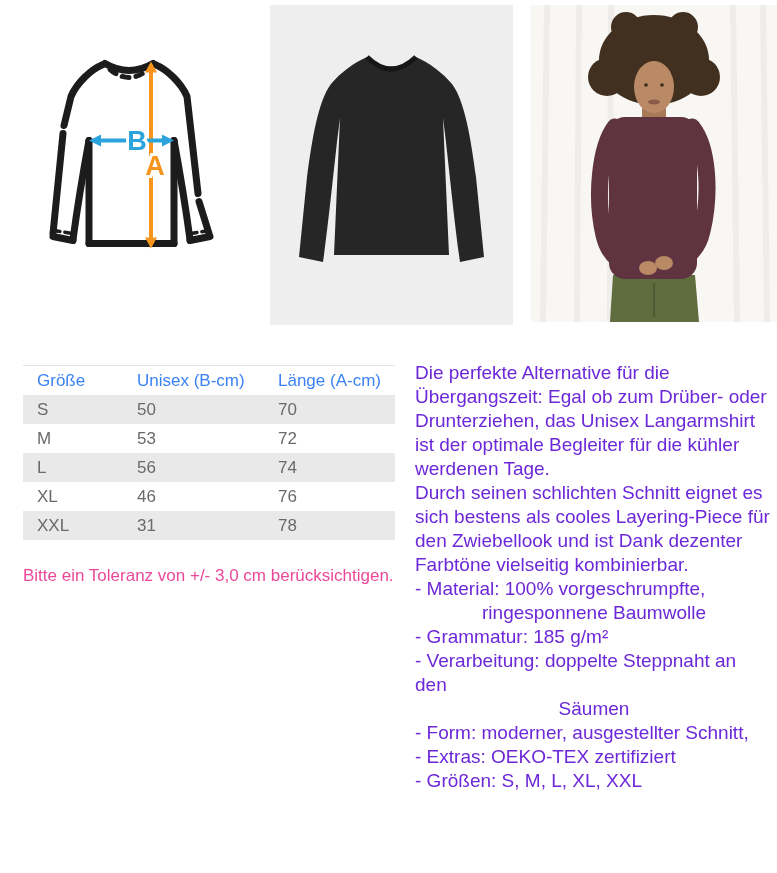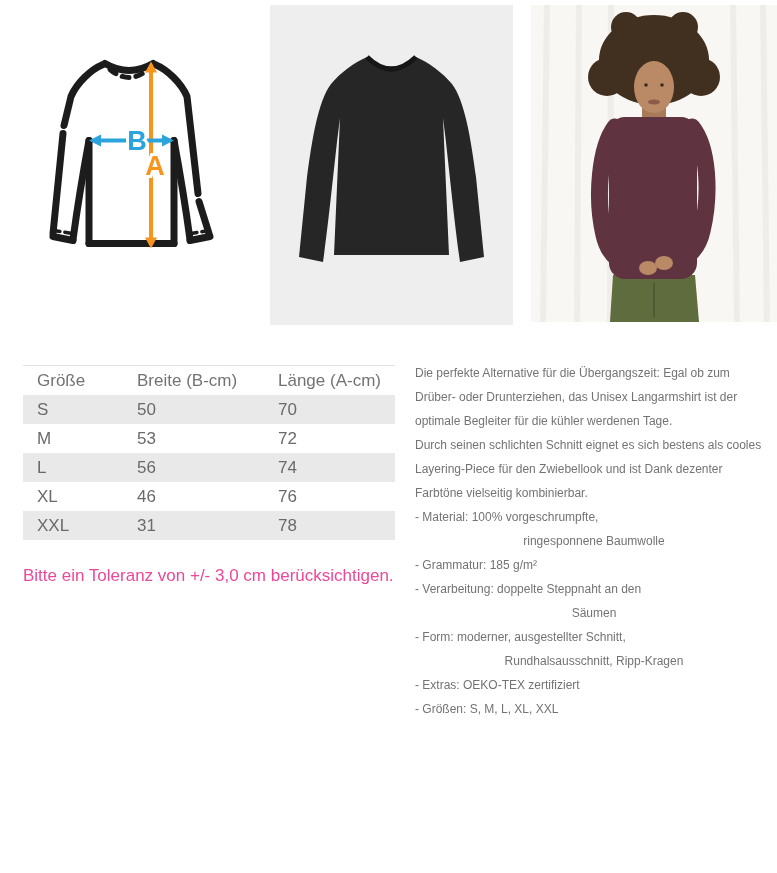--- a/index.html
+++ b/index.html
@@ -7,28 +7,28 @@
   .canvas{position:relative;width:777px;height:873px;background:#ffffff;overflow:hidden;}
 
   
   .diagram-box{position:absolute;left:48px;top:50px;width:185px;height:210px;}
   .photo-black{position:absolute;left:270px;top:5px;width:243px;height:320px;background:#eeeeee;}
   .photo-model{position:absolute;left:531px;top:5px;width:246px;height:317px;background:#f8f7f4;}
   .photo-black svg,.photo-model svg,.diagram-box svg{display:block;width:100%;height:100%;}
 
   
   .size-table{position:absolute;left:23px;top:365px;width:372px;border-collapse:collapse;table-layout:fixed;}
-  .size-table th{font-weight:400;color:#737373;text-align:left;font-size:17px;height:29px;padding:0 0 0 14px;border-top:1px solid #e3e3e3;}
+  .size-table th{font-weight:400;color:#3b82f6;text-align:left;font-size:17px;height:29px;padding:0 0 0 14px;border-top:1px solid #e3e3e3;}
   .size-table td{color:#6a6a6a;font-size:17px;height:29px;padding:0 0 0 14px;}
   .size-table tr.stripe{background:#e9e9e9;}
 
   .tolerance{position:absolute;left:23px;top:566px;font-size:17px;color:#ec4899;}
 
   
-  .description{position:absolute;left:415px;top:361px;width:358px;font-size:12px;line-height:24px;color:#737373;}
+  .description{position:absolute;left:415px;top:361px;width:358px;font-size:19px;line-height:24px;color:#6d28d9;}
   .description .para{margin:0;}
   .spec-list{}
   .spec-line{line-height:24px;}
   .spec-line.center{text-align:center;}
 
   
   .dim-label{font-family:"Liberation Sans","DejaVu Sans",sans-serif;font-weight:bold;font-size:27px;paint-order:stroke;stroke:#ffffff;stroke-width:6px;}
 </style>
 </head>
 <body>
@@ -137,21 +137,21 @@
 
   <table class="size-table">
     <colgroup>
         <col style="width:100px">
         <col style="width:141px">
         <col style="width:131px">
       </colgroup>
     <thead>
       <tr>
         <th>Größe</th>
-        <th>Breite (B-cm)</th>
+        <th>Unisex (B-cm)</th>
         <th>Länge (A-cm)</th>
       </tr>
     </thead>
     <tbody>
       <tr class="stripe">
         <td>S</td>
         <td>50</td>
         <td>70</td>
       </tr>
       <tr>
@@ -182,19 +182,18 @@
   <div class="description">
     <div class="para">Die perfekte Alternative für die Übergangszeit: Egal ob zum Drüber- oder Drunterziehen, das Unisex Langarmshirt ist der optimale Begleiter für die kühler werdenen Tage.</div>
     <div class="para">Durch seinen schlichten Schnitt eignet es sich bestens als cooles Layering-Piece für den Zwiebellook und ist Dank dezenter Farbtöne vielseitig kombinierbar.</div>
     <div class="spec-list">
       <div class="spec-line">- Material: 100% vorgeschrumpfte,</div>
       <div class="spec-line center">ringesponnene Baumwolle</div>
       <div class="spec-line">- Grammatur: 185 g/m²</div>
       <div class="spec-line">- Verarbeitung: doppelte Steppnaht an den</div>
       <div class="spec-line center">Säumen</div>
       <div class="spec-line">- Form: moderner, ausgestellter Schnitt,</div>
-      <div class="spec-line center">Rundhalsausschnitt, Ripp-Kragen</div>
       <div class="spec-line">- Extras: OEKO-TEX zertifiziert</div>
       <div class="spec-line">- Größen: S, M, L, XL, XXL</div>
     </div>
   </div>
 
 </div>
 
 </body></html>

